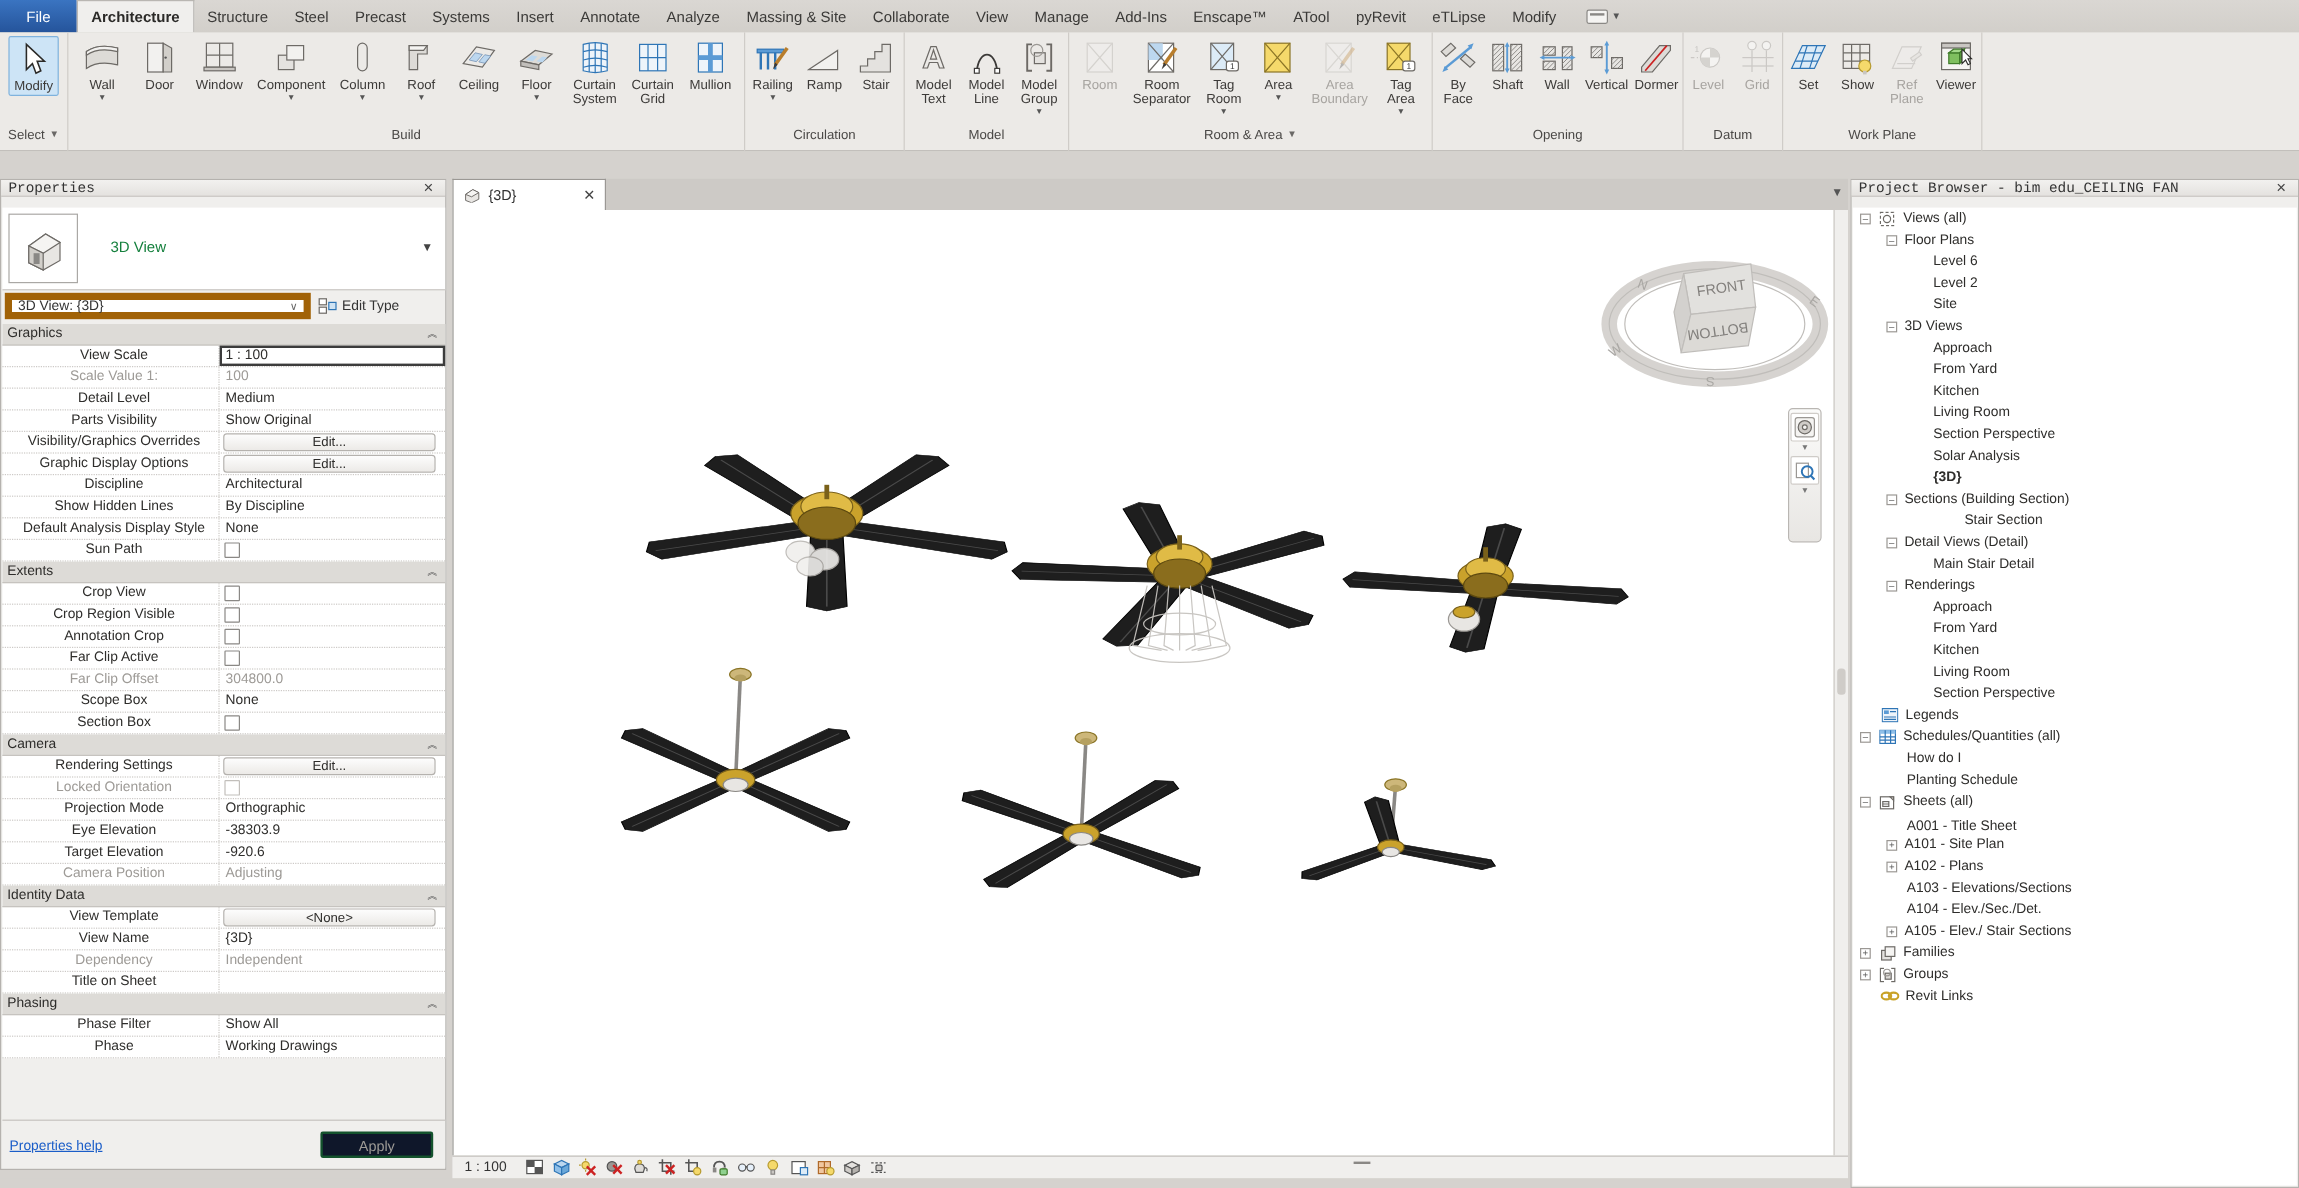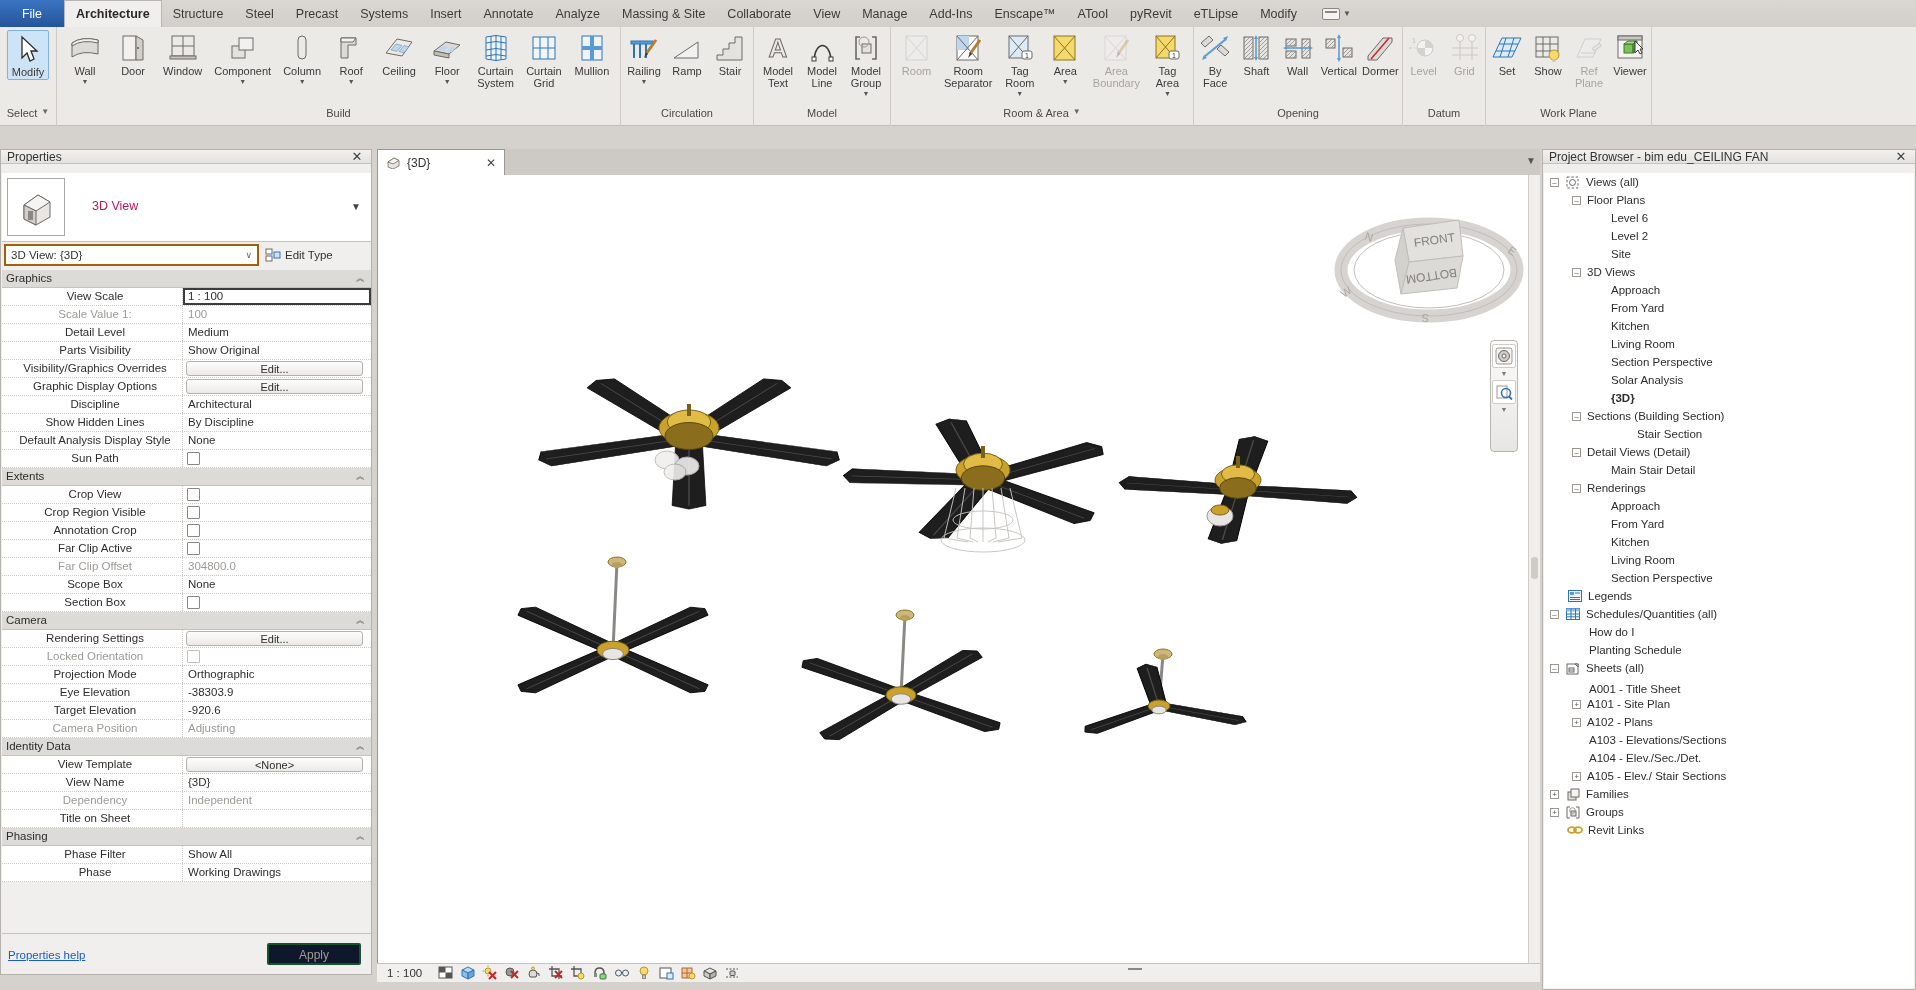--- a/index.html
+++ b/index.html
@@ -26,30 +26,30 @@
   .rbtn { display:flex; flex-direction:column; align-items:center; padding:1px 2px; border-radius:2px; }
   .rbtn .ric { width:36px; height:34px; display:flex; align-items:center; justify-content:center; }
   .rbtn .rlb { font-size:11px; line-height:12px; text-align:center; color:#3c3a38; white-space:pre-line; }
   .rbtn .car { font-size:7px; color:#555; margin-top:1px; }
   .rbtn.disabled .rlb { color:#a7a4a0; }
   .rbtn.hl { background:#cde4f6; border:1px solid #7fb2dd; }
   .rbtn.hl .rlb { font-weight:normal; }
 
   
   .palette { position:absolute; background:#f0efed; border:1px solid #b5b2ae; }
-  .pal-header { height:14px; background:linear-gradient(#f2f1ef,#e4e2df); border-bottom:1px solid #c6c3bf; display:flex; align-items:center; padding:5px 6px; font-size:12px; color:#333; }
+  .pal-header { height:14px; background:linear-gradient(#f2f1ef,#e4e2df); border-bottom:1px solid #c6c3bf; display:flex; align-items:center; padding:5px 6px; font-size:12px; color:#333;font-family:Liberation Mono, monospace; }
   .pal-header .x { margin-left:auto; font-size:13px; color:#444; width:16px; text-align:center; }
 
   
   #prop-type { position:absolute; left:1px; top:23px; width:369px; height:69px; background:#fff; border-bottom:1px solid #c6c3bf; }
   #prop-type .thumb { position:absolute; left:5px; top:5px; width:58px; height:58px; background:#fff; border:1px solid #aaa8a5; display:flex; align-items:center; justify-content:center; }
-  #prop-type .tlabel { position:absolute; left:90px; top:26px; font-size:12.5px; color:#be185d; }
+  #prop-type .tlabel { position:absolute; left:90px; top:26px; font-size:12.5px; color:#15803d; }
   #prop-type .car { position:absolute; right:10px; top:28px; font-size:10px; color:#444; }
   #prop-combo { position:absolute; left:1px; top:92px; width:369px; height:26px; display:flex; align-items:center; }
-  #prop-combo .combo { width:255px; height:22px; margin-left:2px; background:#fff; border:2px solid #a16207; display:flex; align-items:center; padding:0 5px; font-size:11.5px; }
+  #prop-combo .combo { width:255px; height:22px; margin-left:2px; background:#fff; border:6px solid #a16207; display:flex; align-items:center; padding:0 5px; font-size:11.5px; }
   #prop-combo .combo .car { margin-left:auto; font-size:9px; color:#666; }
   #edit-type { display:flex; align-items:center; gap:4px; margin-left:6px; font-size:11.5px; }
   #prop-grid { position:absolute; left:1px; top:120px; width:369px; background:#fff; }
   .prow { display:flex; height:18px; border-bottom:1px dotted #ccc9c6; font-size:11.5px; }
   .prow .pl { width:181px; padding:2px 0 0 6px; border-right:1px dotted #ccc9c6; color:#2e2d2b; white-space:nowrap; overflow:hidden;text-align:center; }
   .prow .pv { flex:1; padding:2px 0 0 5px; color:#2e2d2b; position:relative; white-space:nowrap; }
   .prow.dis .pl, .prow.dis .pv { color:#9d9a96; }
   .prow.section { background:#dddbd7; border-bottom:1px solid #c6c3bf; }
   .prow.section .sl { flex:1; padding:2px 0 0 4px; font-size:11.5px; color:#2e2d2b; }
   .prow.section .chev { padding:2px 6px 0 0; font-size:9px; color:#555; }

